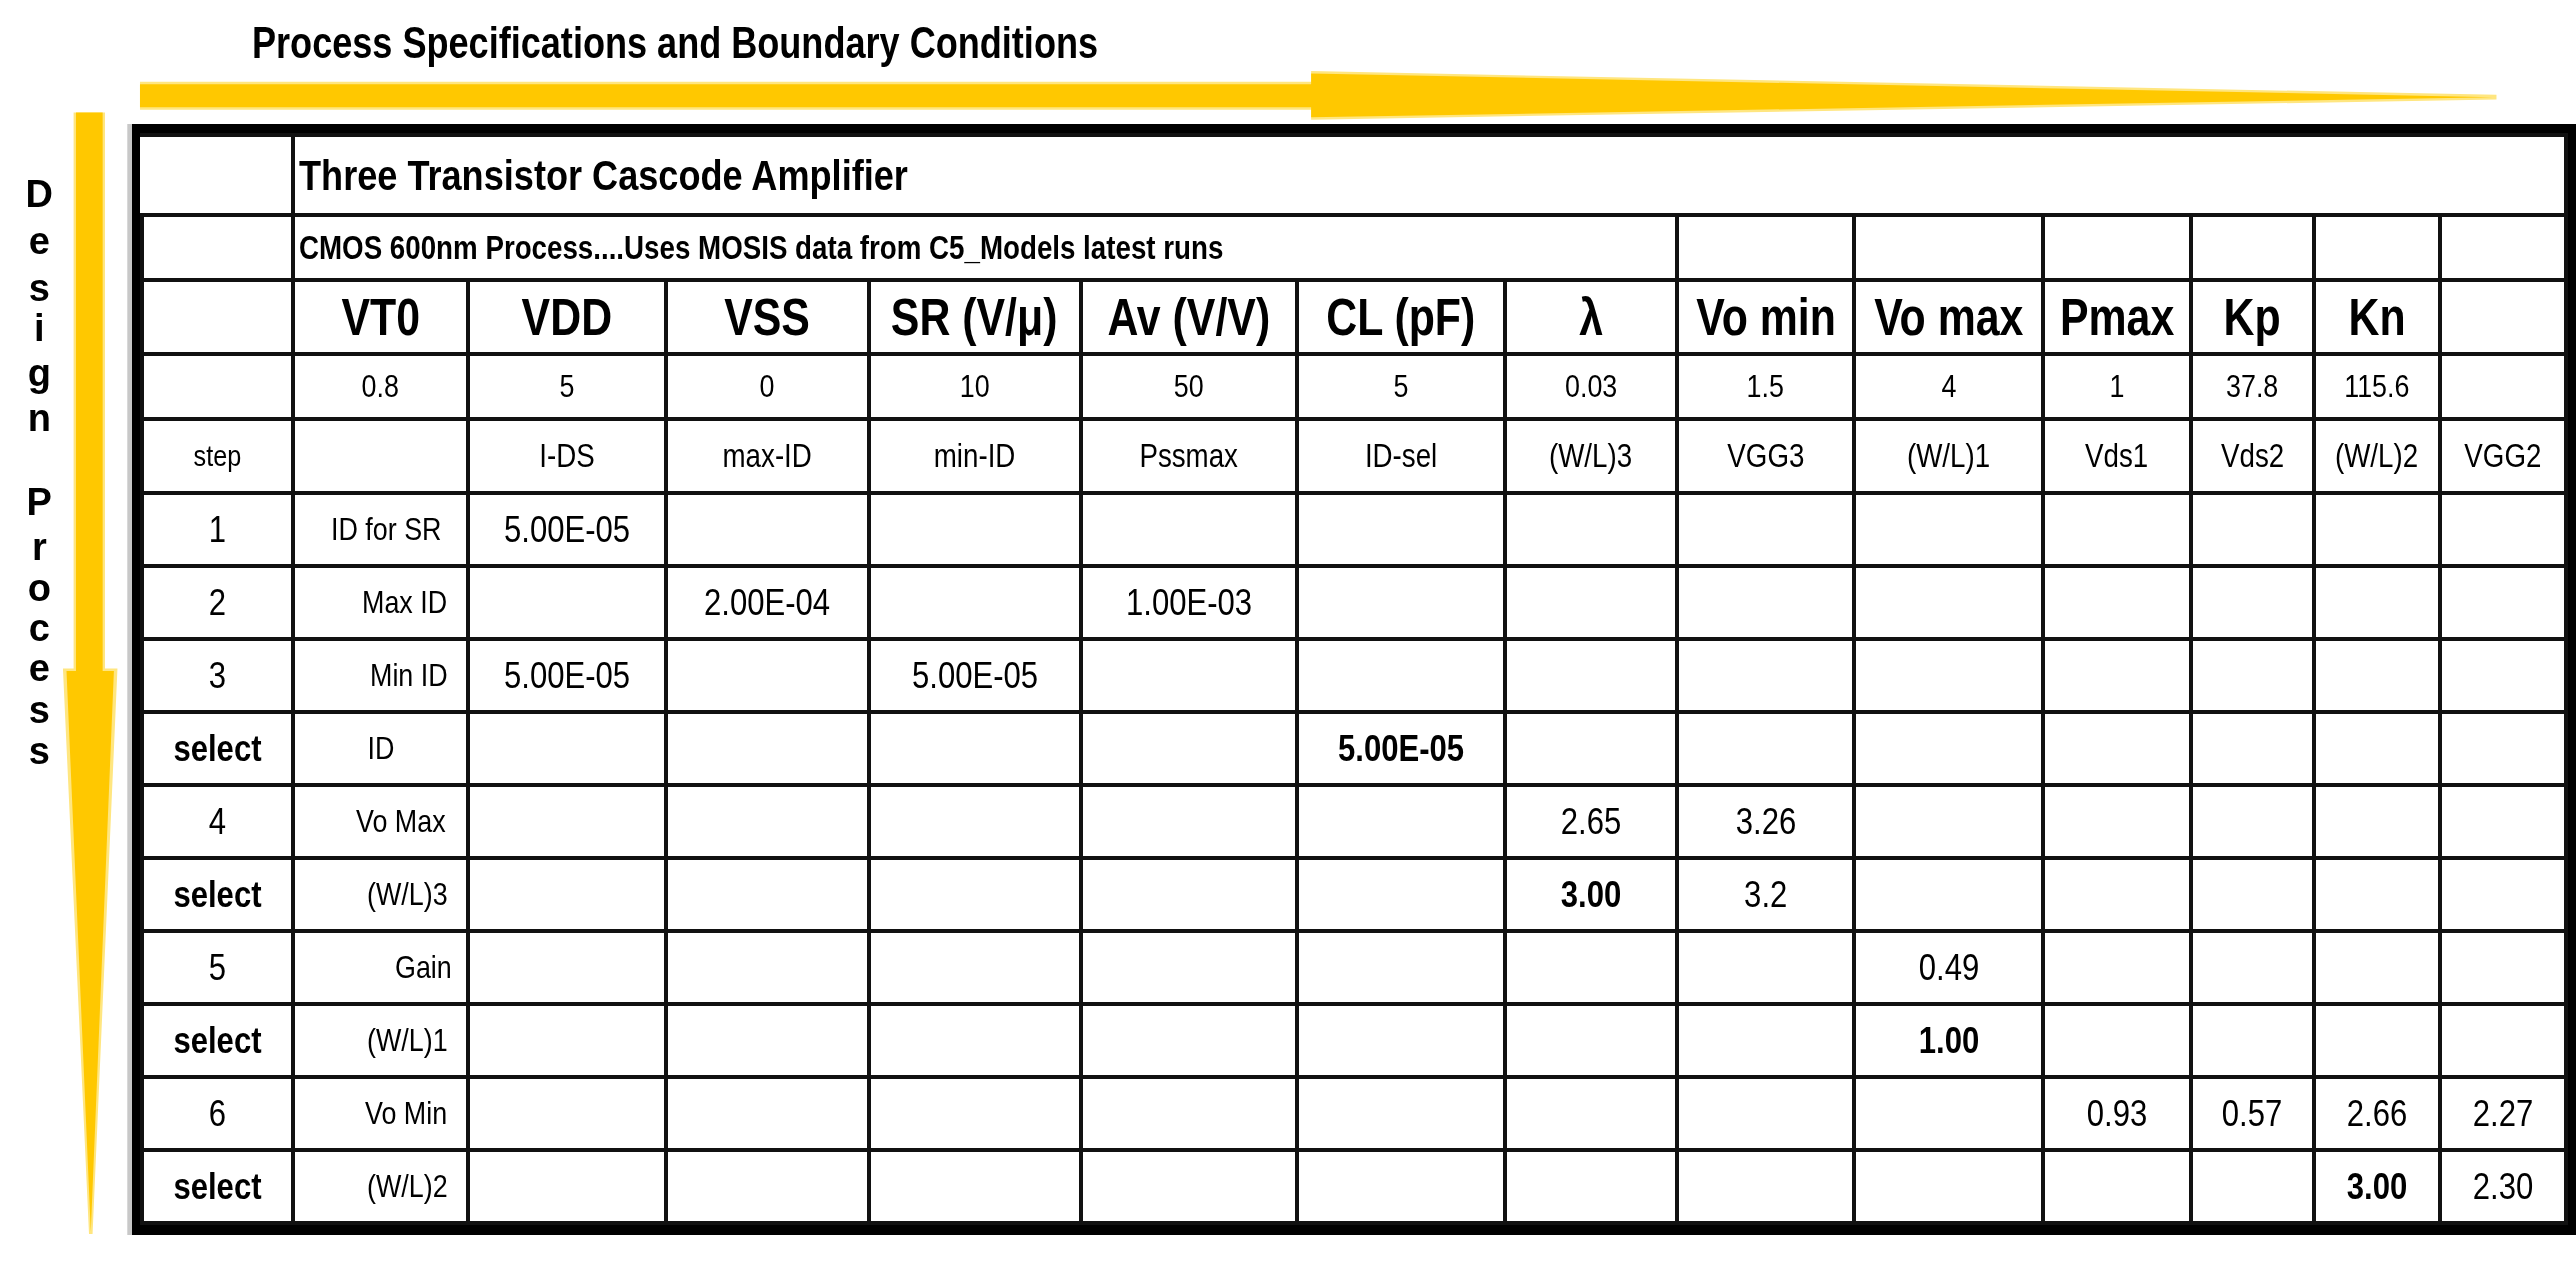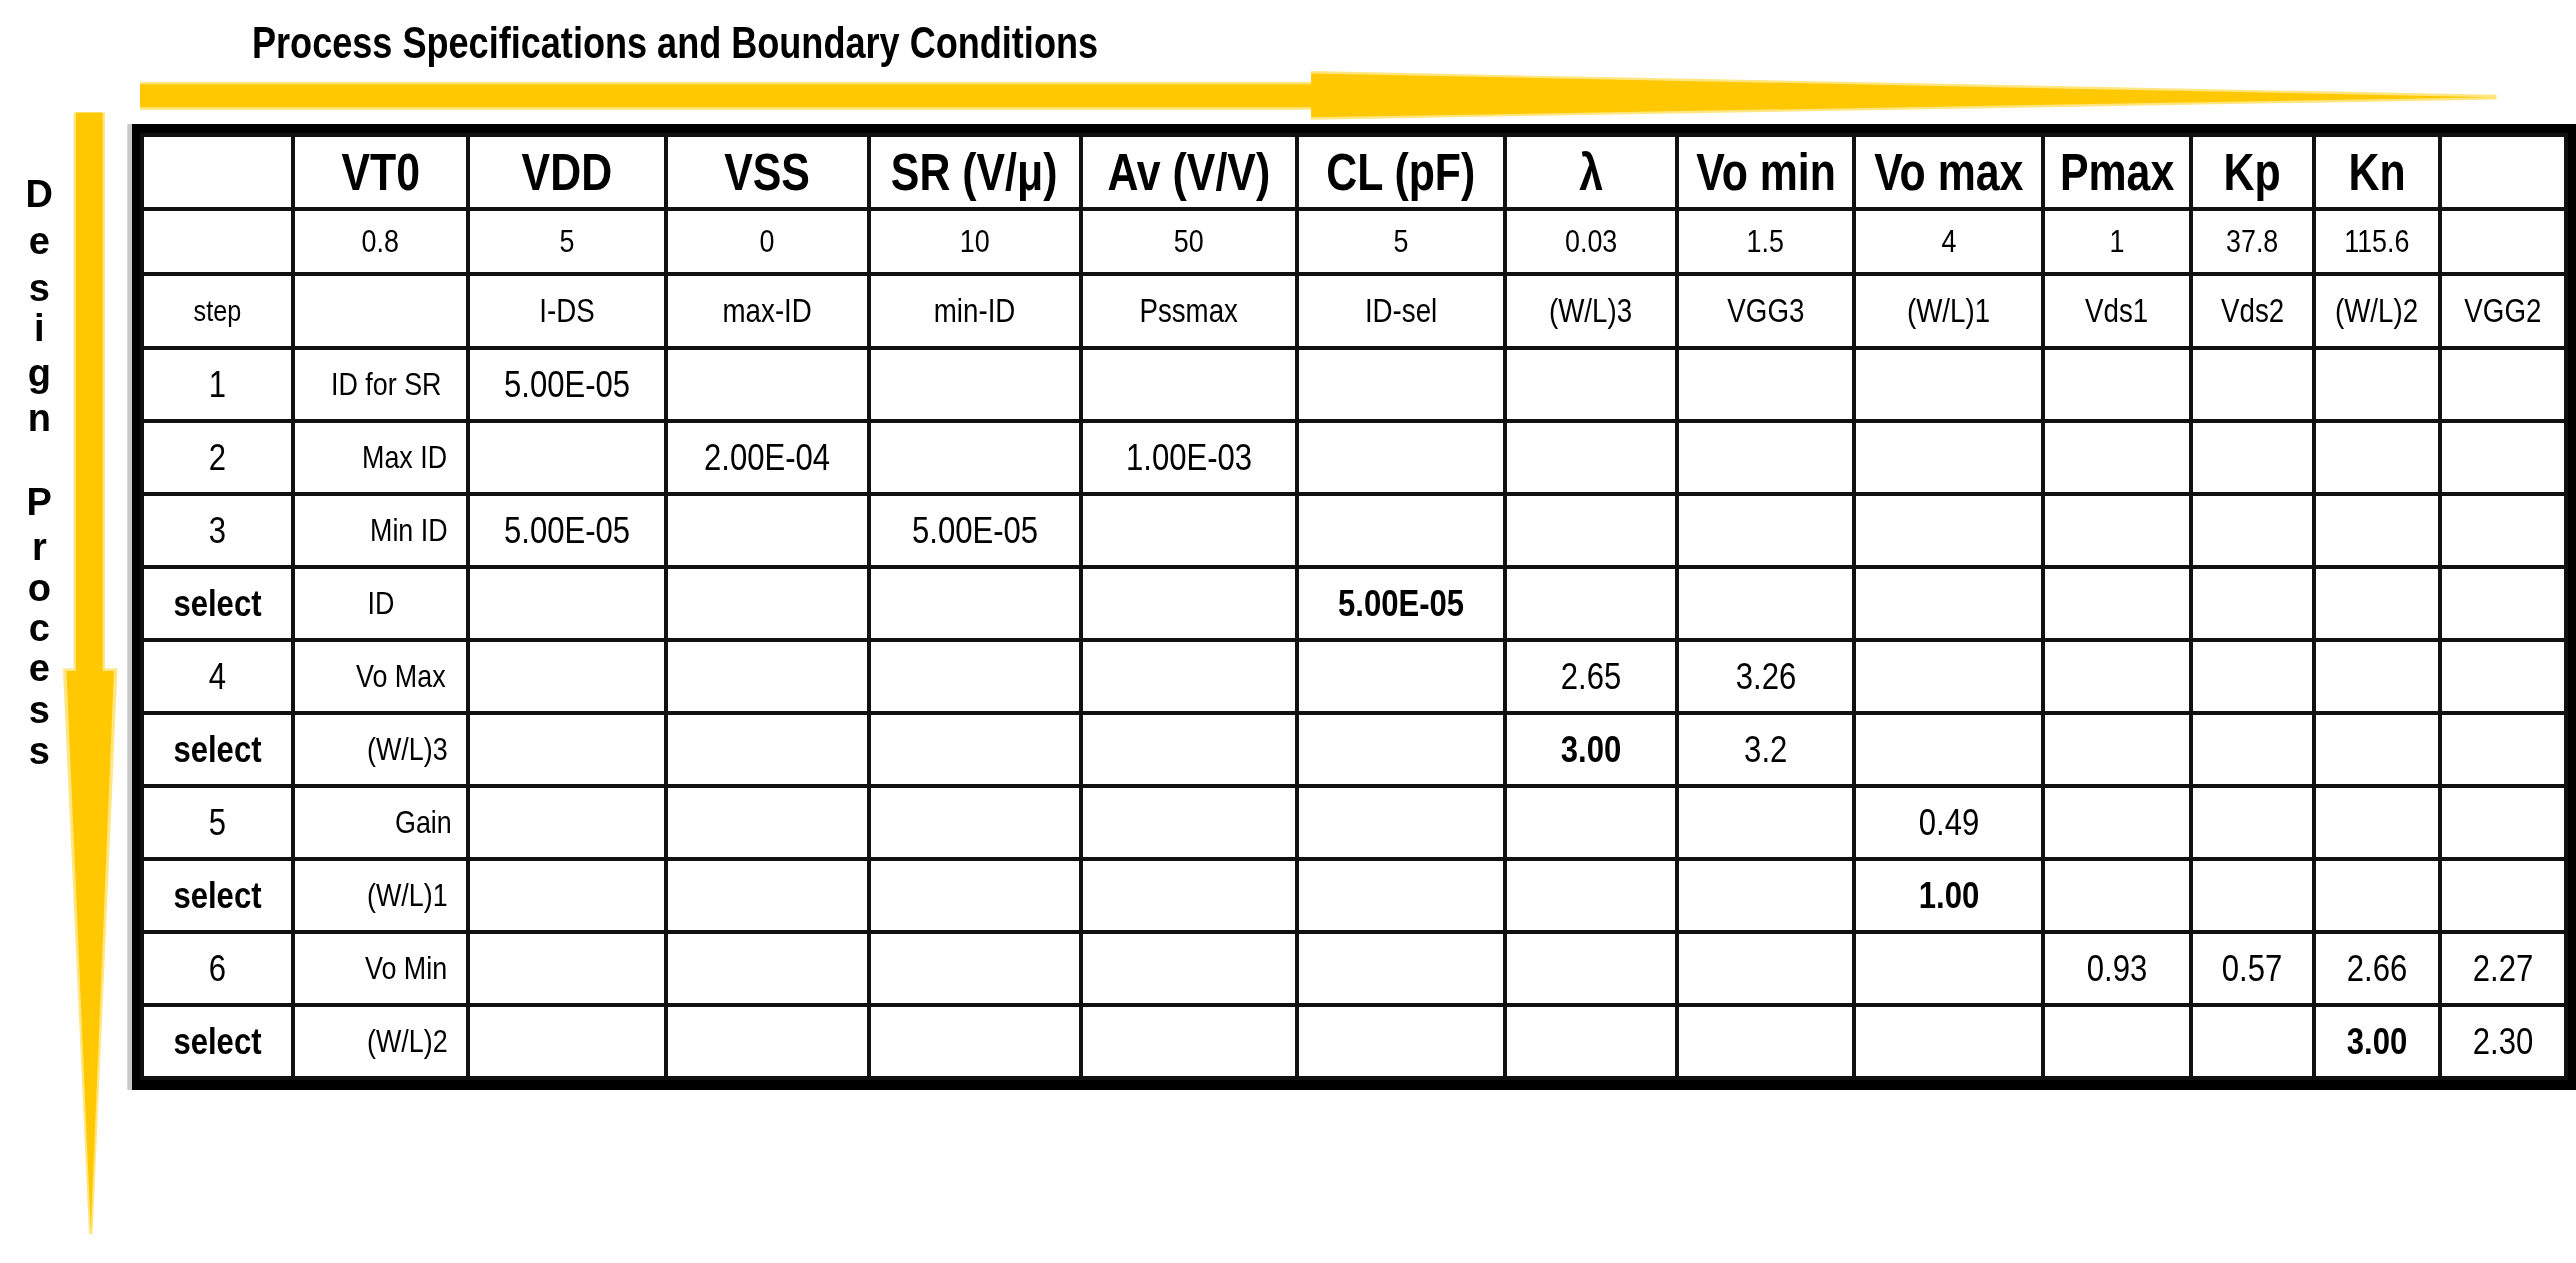--- a/index.html
+++ b/index.html
@@ -73,20 +73,34 @@
         <col style="width:213px">
         <col style="width:188px">
       <col style="width:148px">
         <col style="width:152px">
         <col style="width:136px">
         <col style="width:133px">
       <col style="width:130px">
         <col style="width:132px">
     </colgroup>
     <tbody id="tbody">
+      <tr class="title" style="height:80px">
+        <td class="nob"></td>
+        <td class="ttl" colspan="13"><span class="t" style="transform-origin:left center">Three Transistor Cascode Amplifier</span></td>
+      </tr>
+      <tr class="sub" style="height:65px">
+        <td></td>
+        <td class="sub-text" colspan="7"><span class="t" style="transform-origin:left center">CMOS 600nm Process....Uses MOSIS data from C5_Models latest runs</span></td>
+        <td></td>
+          <td></td>
+        <td></td>
+          <td></td>
+        <td></td>
+          <td></td>
+      </tr>
       <tr class="hdr" id="spec-headers" style="height:74px">
           <td><span class="t"></span></td>
           <td><span class="t">VT0</span></td>
           <td><span class="t">VDD</span></td>
           <td><span class="t">VSS</span></td>
           <td><span class="t">SR (V/μ)</span></td>
           <td><span class="t">Av (V/V)</span></td>
           <td><span class="t">CL (pF)</span></td>
           <td><span class="t">λ</span></td>
           <td><span class="t">Vo min</span></td>

